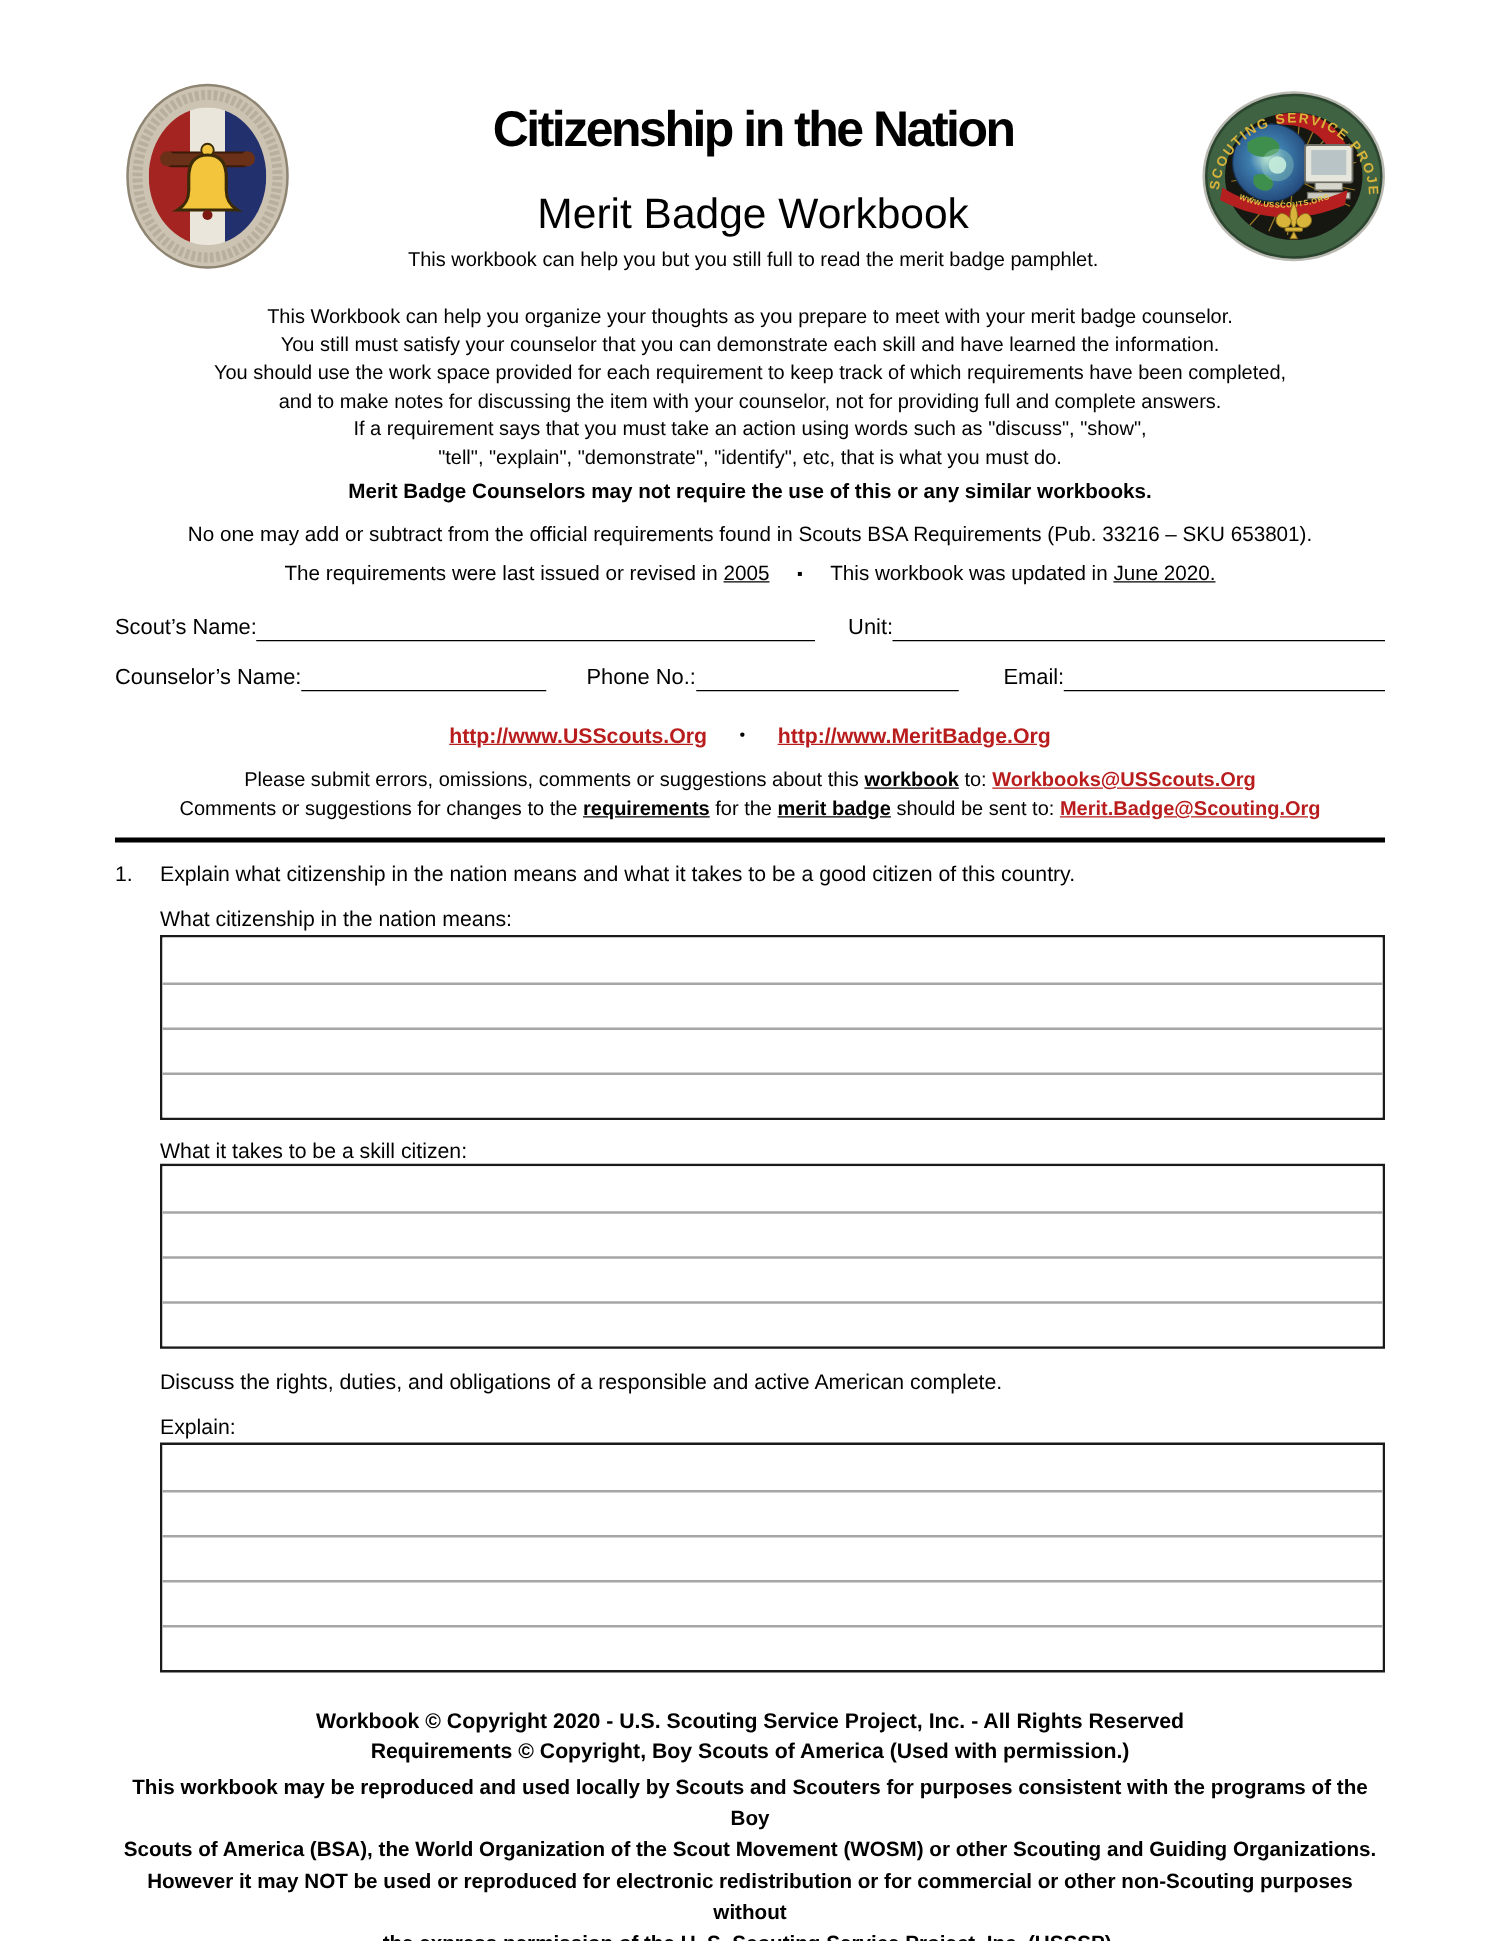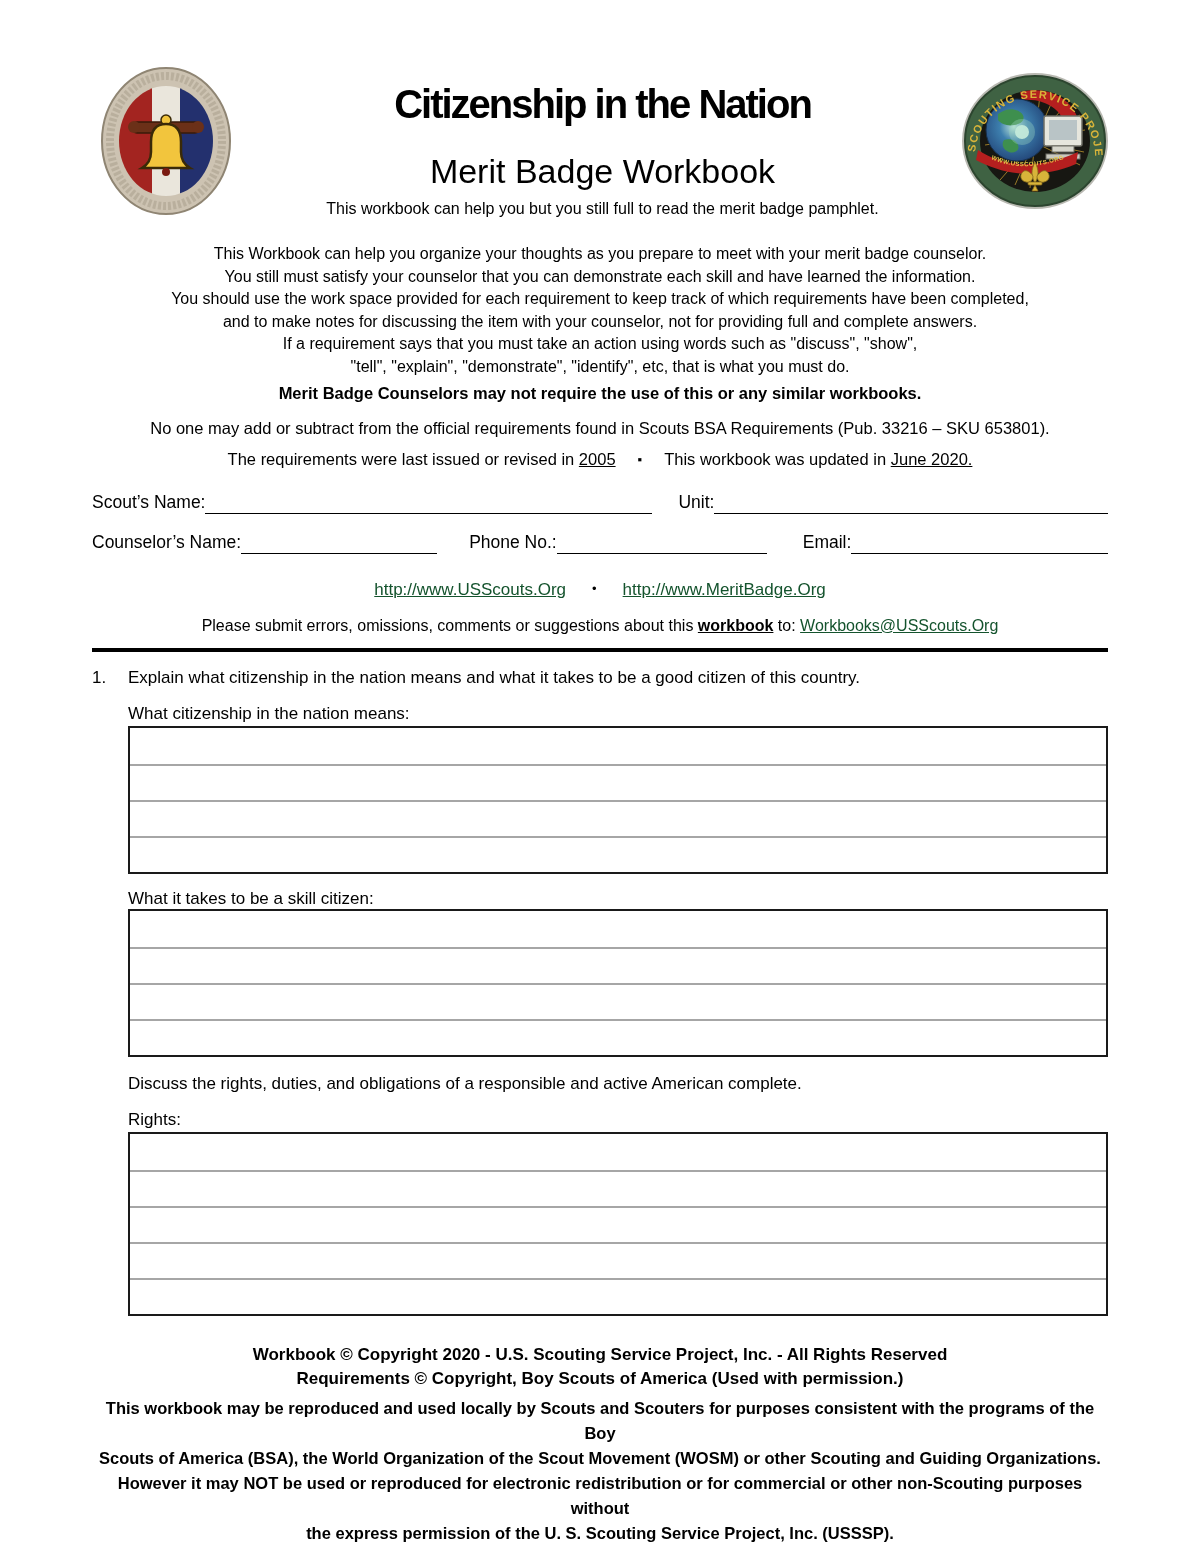--- a/index.html
+++ b/index.html
@@ -36,21 +36,21 @@
   .f-scout { width:447px; }
   .f-unit { flex:1; }
   .gap-unit { width:26px; }
   .f-counselor { width:196px; }
   .gap-phone { width:32px; }
   .f-phone { width:210px; }
   .gap-email { width:36px; }
   .f-email { flex:1; }
 
   
-  a { color:#14532d; }
+  a { color:#b91c1c;font-weight:bold; }
   .sites { margin-top:23px; font-size:17px; line-height:24px; }
   .site-bullet { display:inline-block; margin:0 26px; color:#000; font-size:13px; vertical-align:2px; }
   .feedback { margin-top:12px; font-size:16px; line-height:23px; }
   .bold-u { font-weight:bold; text-decoration:underline; }
 
   
   .divider { margin-top:11px; border-top:4px solid #000; }
   .req-line { display:flex; margin-top:15px; font-size:17px; line-height:22px; }
   .req-num { width:36px; }
   .sec-label { margin:15px 0 2px 36px; font-size:17px; line-height:20px; }
@@ -182,20 +182,21 @@
       <span class="flabel">Email:</span>
       <span class="ufield f-email"></span>
     </div>
 
     <div class="sites centered">
       <a href="#">http://www.USScouts.Org</a><span class="site-bullet">•</span><a href="#">http://www.MeritBadge.Org</a>
     </div>
 
     <div class="feedback centered">
       <div><span>Please submit errors, omissions, comments or suggestions about this </span><span class="bold-u">workbook</span><span> to: </span><a href="#">Workbooks@USScouts.Org</a></div>
+      <div><span>Comments or suggestions for changes to the </span><span class="bold-u">requirements</span><span> for the </span><span class="bold-u">merit badge</span><span> should be sent to: </span><a href="#">Merit.Badge@Scouting.Org</a></div>
     </div>
 
     <div class="divider"></div>
 
     <div class="req-line">
       <span class="req-num">1.</span>
       <span>Explain what citizenship in the nation means and what it takes to be a good citizen of this country.</span>
     </div>
 
     <div class="sec-label">What citizenship in the nation means:</div>
@@ -209,21 +210,21 @@
     <div class="sec-label tight-label">What it takes to be a skill citizen:</div>
     <div class="answer-box">
         <div class="box-row"></div>
         <div class="box-row"></div>
         <div class="box-row"></div>
         <div class="box-row"></div>
       </div>
 
     <div class="discuss">Discuss the rights, duties, and obligations of a responsible and active American complete.</div>
 
-    <div class="sec-label">Rights:</div>
+    <div class="sec-label">Explain:</div>
     <div class="answer-box">
         <div class="box-row"></div>
         <div class="box-row"></div>
         <div class="box-row"></div>
         <div class="box-row"></div>
         <div class="box-row"></div>
       </div>
 
     <div class="footer">
       <div class="footer-copy">Workbook © Copyright 2020 - U.S. Scouting Service Project, Inc. - All Rights Reserved</div>

